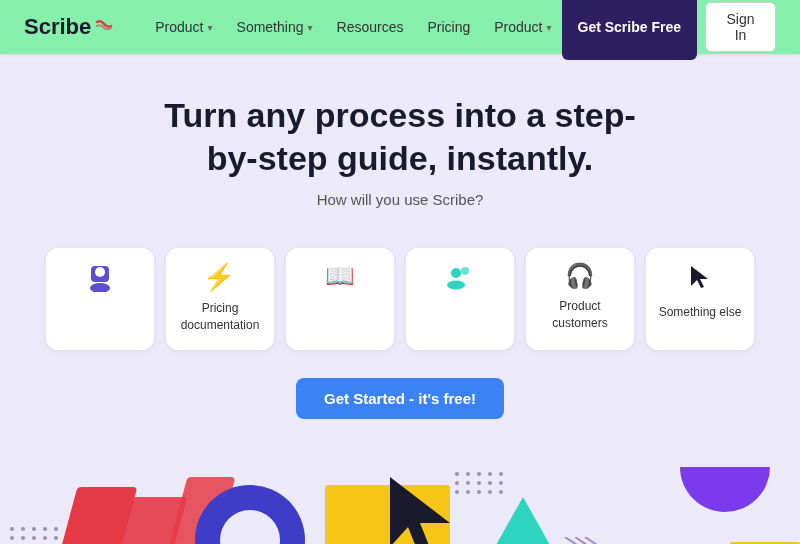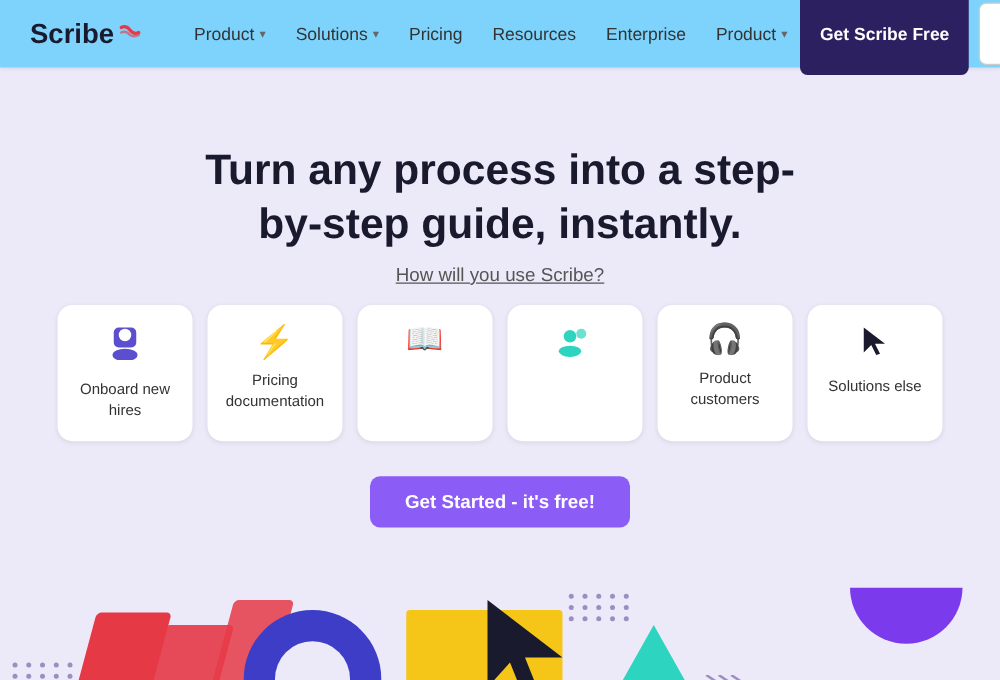--- a/index.html
+++ b/index.html
@@ -6,21 +6,21 @@
     body {
       font-family: -apple-system, BlinkMacSystemFont, 'Segoe UI', sans-serif;
       background: #f0eef8;
       width: 800px;
       height: 544px;
       overflow: hidden;
     }
 
     
     nav {
-      background: #7dd3fc;
+      background: #86efac;
       height: 54px;
       display: flex;
       align-items: center;
       padding: 0 24px;
       gap: 0;
       box-shadow: 0 1px 3px rgba(0,0,0,0.08);
       position: relative;
       z-index: 10;
     }
     .nav-logo {
@@ -81,38 +81,37 @@
       border-radius: 6px;
       padding: 8px 16px;
       font-size: 14px;
       font-weight: 500;
       cursor: pointer;
     }
 
     
     .hero {
       background: #ece9f8;
-      padding: 61px 20px 20px;
+      padding: 40px 20px 20px;
       text-align: center;
     }
     .hero-title {
       font-size: 34px;
       font-weight: 800;
       color: #1a1a2e;
       line-height: 1.25;
       margin-bottom: 12px;
       max-width: 480px;
       margin-left: auto;
       margin-right: auto;
     }
     .hero-subtitle {
       font-size: 15px;
       color: #555;
-      margin-bottom: 15px;
-      text-decoration: underline;
+      margin-bottom: 40px;
     }
 
     
     .cards-row {
       display: flex;
       justify-content: center;
       gap: 12px;
       margin-bottom: 28px;
       flex-wrap: nowrap;
     }
@@ -140,21 +139,21 @@
       line-height: 1.4;
     }
 
     
     .cta-section {
       display: flex;
       justify-content: center;
       margin-bottom: 28px;
     }
     .btn-cta {
-      background: #8b5cf6;
+      background: #3b82f6;
       color: #fff;
       border: none;
       border-radius: 8px;
       padding: 12px 28px;
       font-size: 15px;
       font-weight: 700;
       cursor: pointer;
     }
 
     
@@ -245,31 +244,28 @@
         <path d="M2 6 Q6 4 9 8 Q12 10 16 8" stroke="#e63946" stroke-width="2" fill="none" stroke-linecap="round" opacity="0.6"></path>
       </svg>
     </span>
   </div>
   <div class="nav-links">
     <span class="nav-link">
       <span>Product</span>
       <span class="chevron">▾</span>
     </span>
     <span class="nav-link">
-      <span>Solutions</span>
+      <span>Something</span>
       <span class="chevron">▾</span>
+    </span>
+    <span class="nav-link">
+      <span>Resources</span>
     </span>
     <span class="nav-link">
       <span>Pricing</span>
-    </span>
-    <span class="nav-link">
-      <span>Resources</span>
-    </span>
-    <span class="nav-link">
-      <span>Enterprise</span>
     </span>
     <span class="nav-link">
       <span>Product</span>
       <span class="chevron">▾</span>
     </span>
   </div>
   <div class="nav-actions">
     <button class="btn-primary">Get Scribe Free</button>
     <button class="btn-secondary">Sign In</button>
   </div>
@@ -282,21 +278,20 @@
   <div class="cards-row">
 
     <div class="use-card">
       <span class="card-icon" style="color:#5b4fcf;">
         <svg width="26" height="28" viewBox="0 0 26 28" fill="none">
           <rect x="4" y="2" width="18" height="16" rx="4" fill="#5b4fcf"></rect>
           <circle cx="13" cy="8" r="5" fill="#fff"></circle>
           <ellipse cx="13" cy="24" rx="10" ry="5" fill="#5b4fcf"></ellipse>
         </svg>
       </span>
-      <span class="card-label">Onboard new hires</span>
     </div>
 
     <div class="use-card">
       <span class="card-icon" style="color:#f5c518;font-size:26px;">⚡</span>
       <span class="card-label">Pricing documentation</span>
     </div>
 
     <div class="use-card">
       <span class="card-icon" style="color:#e63946;font-size:24px;">📖</span>
     </div>
@@ -315,21 +310,21 @@
       <span class="card-icon" style="font-size:24px;">🎧</span>
       <span class="card-label">Product customers</span>
     </div>
 
     <div class="use-card">
       <span class="card-icon">
         <svg width="26" height="26" viewBox="0 0 26 26" fill="none">
           <polygon points="4,2 4,22 10,16 14,24 17,23 13,15 21,15" fill="#1a1a2e"></polygon>
         </svg>
       </span>
-      <span class="card-label">Solutions else</span>
+      <span class="card-label">Something else</span>
     </div>
   </div>
 
   <div class="cta-section">
     <button class="btn-cta">Get Started - it's free!</button>
   </div>
 </div>
 
 <div class="illustration">
 

